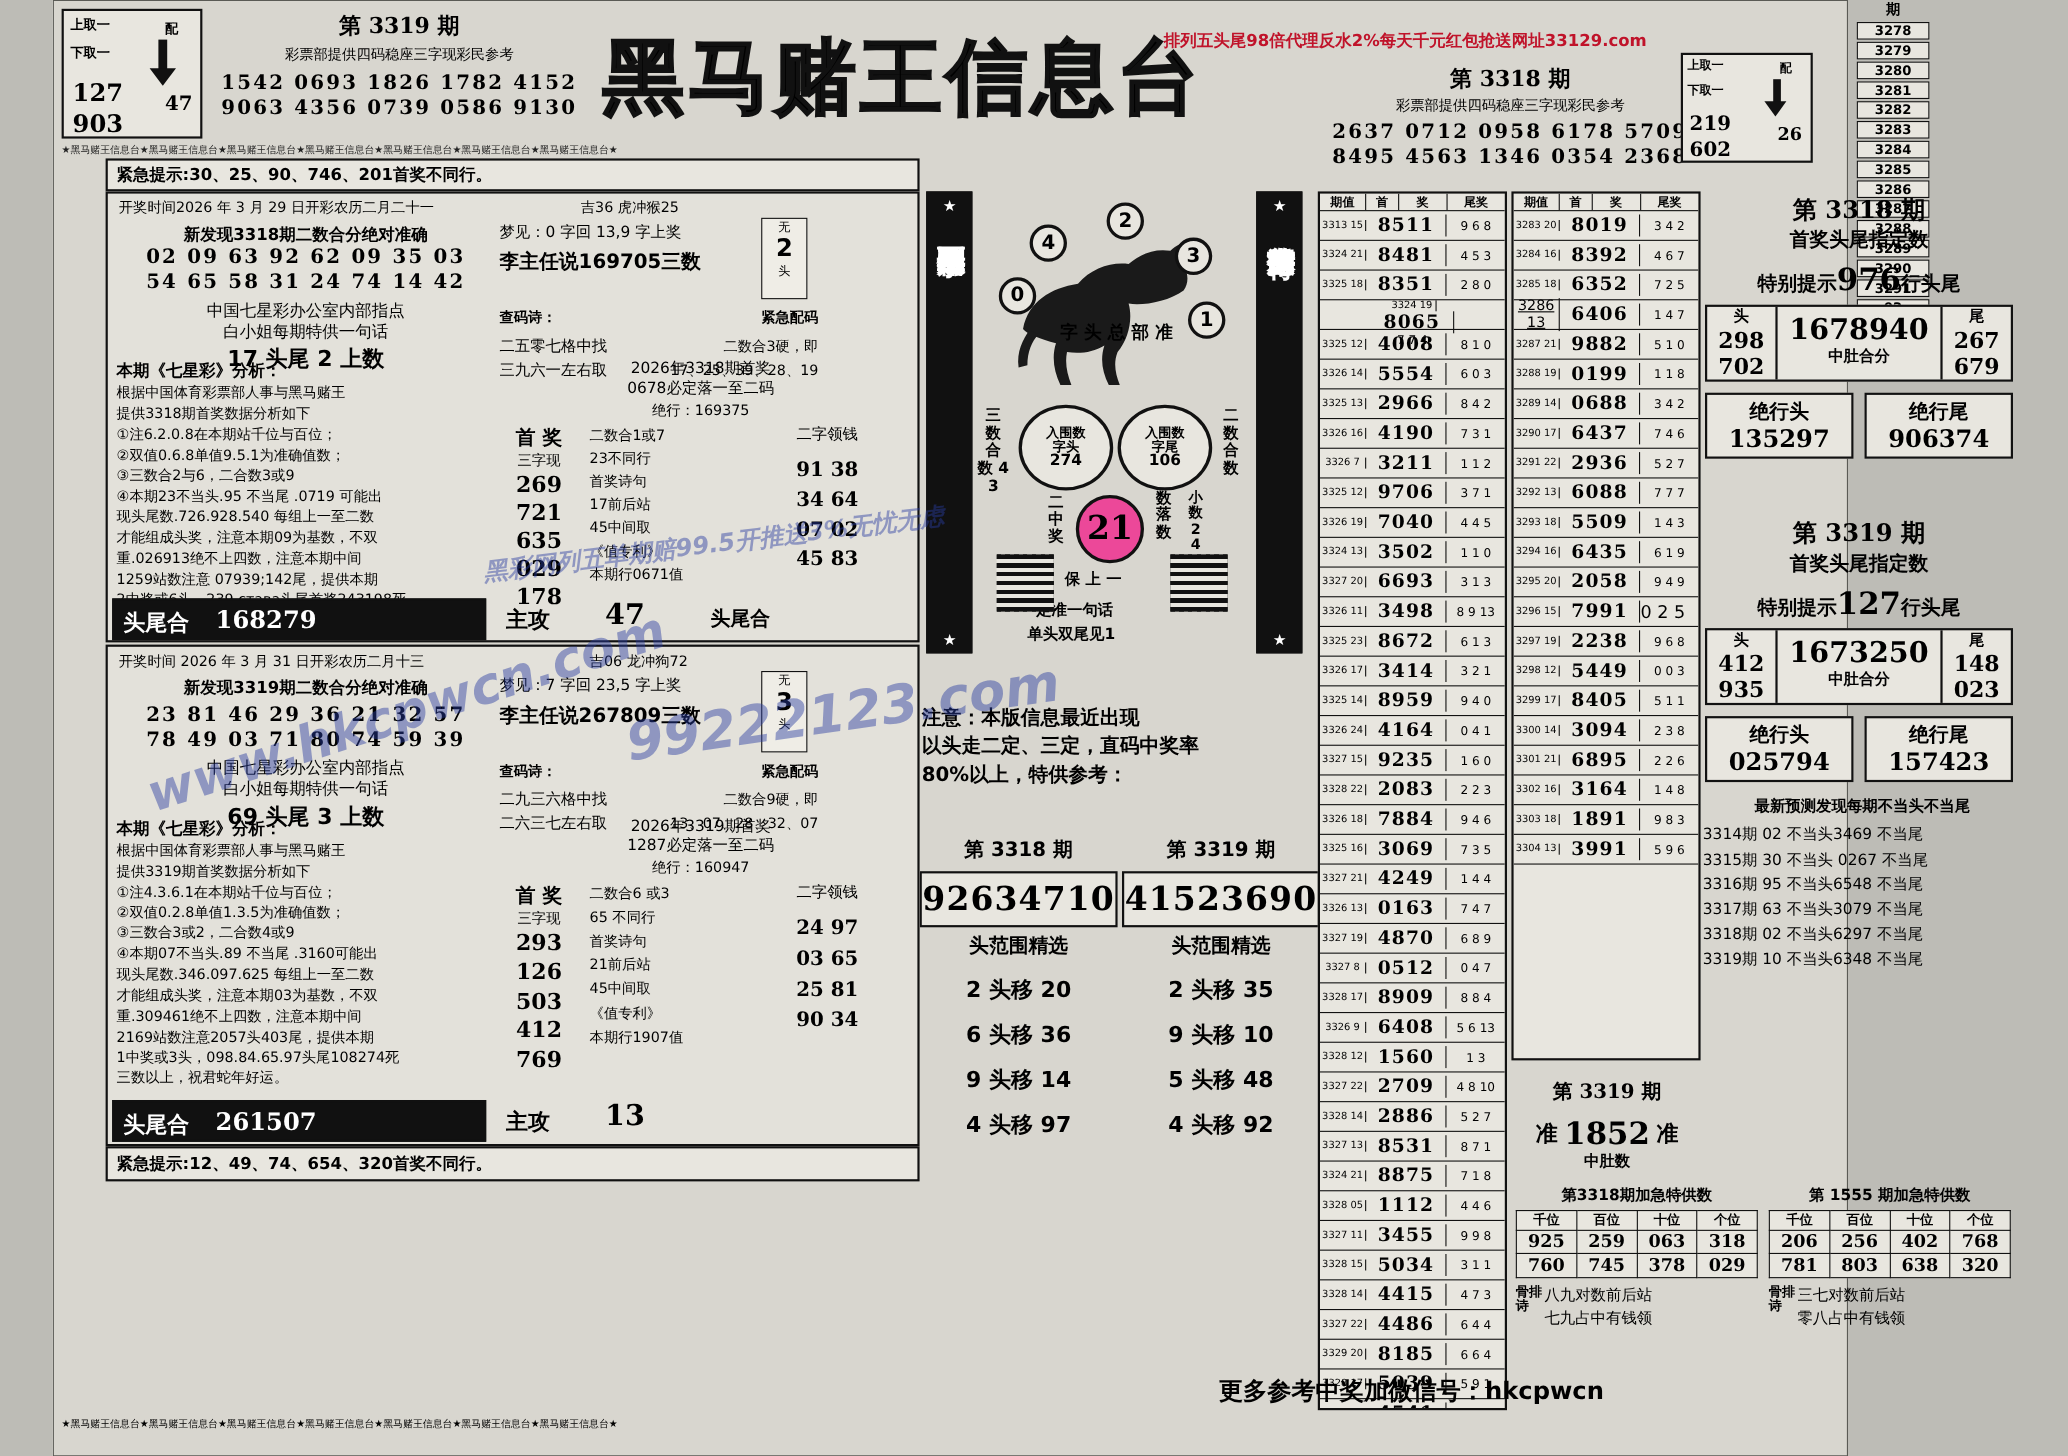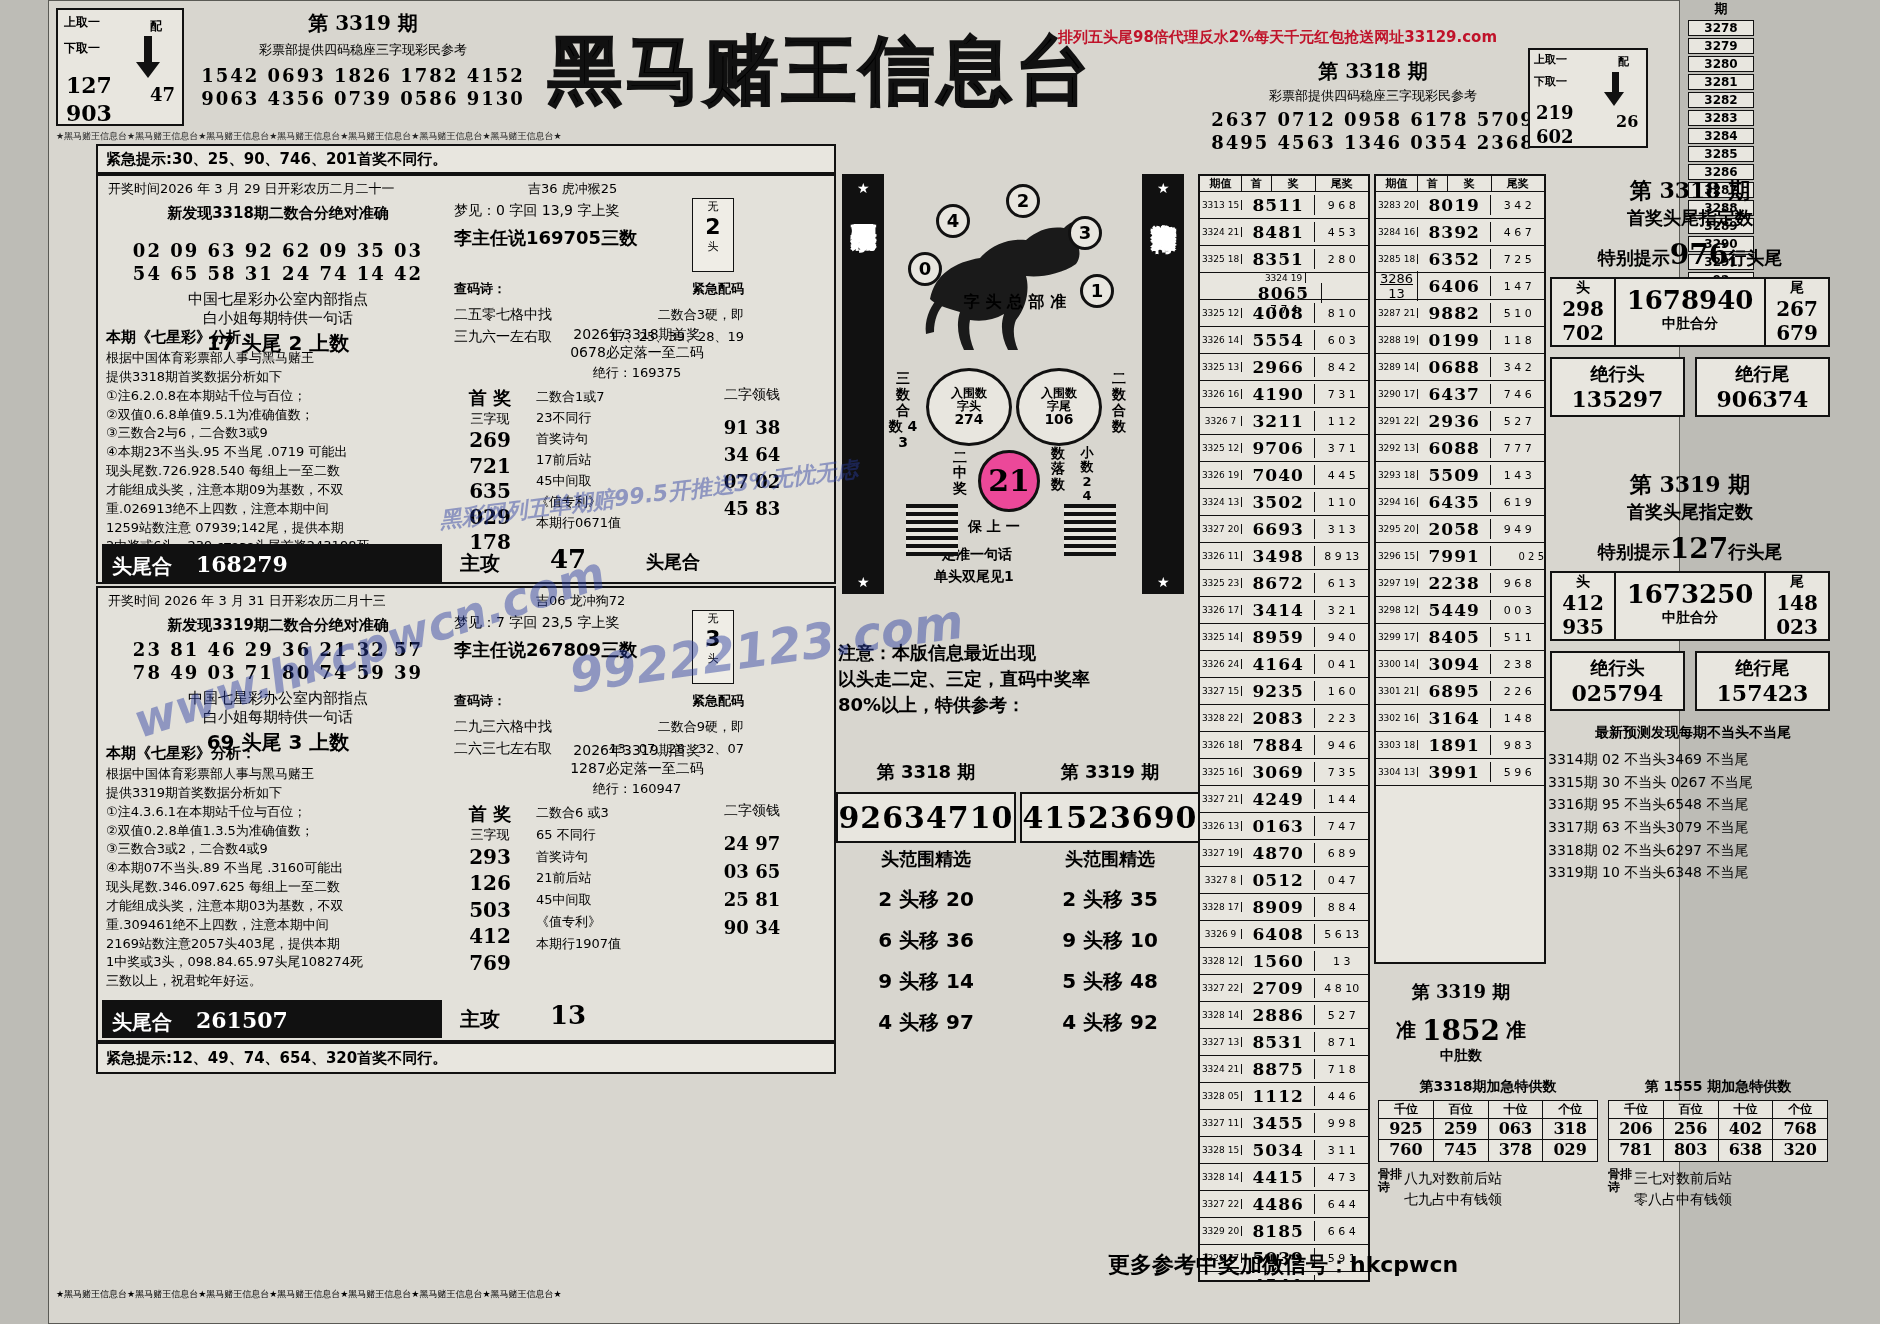--- a/index.html
+++ b/index.html
@@ -104,21 +104,21 @@
     <div class="blk sz9" style="left:8px;top:130px;width:1600px;overflow:hidden;white-space:nowrap;color:#222;">★黑马赌王信息台★黑马赌王信息台★黑马赌王信息台★黑马赌王信息台★黑马赌王信息台★黑马赌王信息台★黑马赌王信息台★</div>
 
     <div class="blk bd sz15 b" style="left:48px;top:144px;width:740px;height:30px;padding:4px 8px;background:#e8e6df;">紧急提示:30、25、90、746、201首奖不同行。</div>
 
     <div class="blk bd" style="left:48px;top:174px;width:740px;height:410px;background:#e3e1da;">
       <div class="blk sz13" style="left:10px;top:4px;">开奖时间2026 年 3 月 29 日开彩农历二月二十一</div>
       <div class="blk sz13" style="left:430px;top:4px;">吉36 虎冲猴25</div>
 
       <div class="blk" style="left:10px;top:28px;width:340px;">
         <div class="sz15 b ctr">新发现3318期二数合分绝对准确</div>
-        <div class="serif b sz18 ctr" style="margin-top:17px;letter-spacing:2px;">02 09 63 92 62 09 35 03</div>
+        <div class="serif b sz18 ctr" style="margin-top:0;letter-spacing:2px;">02 09 63 92 62 09 35 03</div>
         <div class="serif b sz18 ctr" style="margin-top:2px;letter-spacing:2px;">54 65 58 31 24 74 14 42</div>
         <div class="sz15 ctr" style="margin-top:6px;">中国七星彩办公室内部指点</div>
         <div class="sz15 ctr">白小姐每期特供一句话</div>
         <div class="sz20 b ctr" style="margin-top:2px;">17 头尾 2 上数</div>
       </div>
 
       <div class="blk" style="left:356px;top:26px;width:230px;">
         <div class="sz14">梦见：0 字回 13,9 字上奖</div>
         <div class="sz18 b" style="margin-top:6px;">李主任说169705三数</div>
       </div>
@@ -696,21 +696,21 @@
             <div style="width: 54px; font-size: 11px; text-align: center;">6 1 9</div>
           </div>
           <div style="display: flex; border-bottom: 1px solid rgb(17, 17, 17); height: 26px; align-items: center;">
             <div style="width: 42px; border-right: 1px solid rgb(17, 17, 17); font-size: 9px; text-align: center;">3295 20</div>
             <div style="width: 74px; border-right: 1px solid rgb(17, 17, 17); font-size: 17px; font-weight: bold; text-align: center; font-family: &quot;DejaVu Serif&quot;, serif; letter-spacing: 1px;">2058</div>
             <div style="width: 54px; font-size: 11px; text-align: center;">9 4 9</div>
           </div>
           <div style="display: flex; border-bottom: 1px solid rgb(17, 17, 17); height: 26px; align-items: center;">
             <div style="width: 42px; border-right: 1px solid rgb(17, 17, 17); font-size: 9px; text-align: center;">3296 15</div>
             <div style="width: 74px; border-right: 1px solid rgb(17, 17, 17); font-size: 17px; font-weight: bold; text-align: center; font-family: &quot;DejaVu Serif&quot;, serif; letter-spacing: 1px;">7991</div>
-            <div style="width: 54px; font-size: 10px; text-align: right;">0 2 5</div>
+            <div style="width: 54px; font-size: 16px; text-align: left;">0 2 5</div>
           </div>
           <div style="display: flex; border-bottom: 1px solid rgb(17, 17, 17); height: 26px; align-items: center;">
             <div style="width: 42px; border-right: 1px solid rgb(17, 17, 17); font-size: 9px; text-align: center;">3297 19</div>
             <div style="width: 74px; border-right: 1px solid rgb(17, 17, 17); font-size: 17px; font-weight: bold; text-align: center; font-family: &quot;DejaVu Serif&quot;, serif; letter-spacing: 1px;">2238</div>
             <div style="width: 54px; font-size: 11px; text-align: center;">9 6 8</div>
           </div>
           <div style="display: flex; border-bottom: 1px solid rgb(17, 17, 17); height: 26px; align-items: center;">
             <div style="width: 42px; border-right: 1px solid rgb(17, 17, 17); font-size: 9px; text-align: center;">3298 12</div>
             <div style="width: 74px; border-right: 1px solid rgb(17, 17, 17); font-size: 17px; font-weight: bold; text-align: center; font-family: &quot;DejaVu Serif&quot;, serif; letter-spacing: 1px;">5449</div>
             <div style="width: 54px; font-size: 11px; text-align: center;">0 0 3</div>

